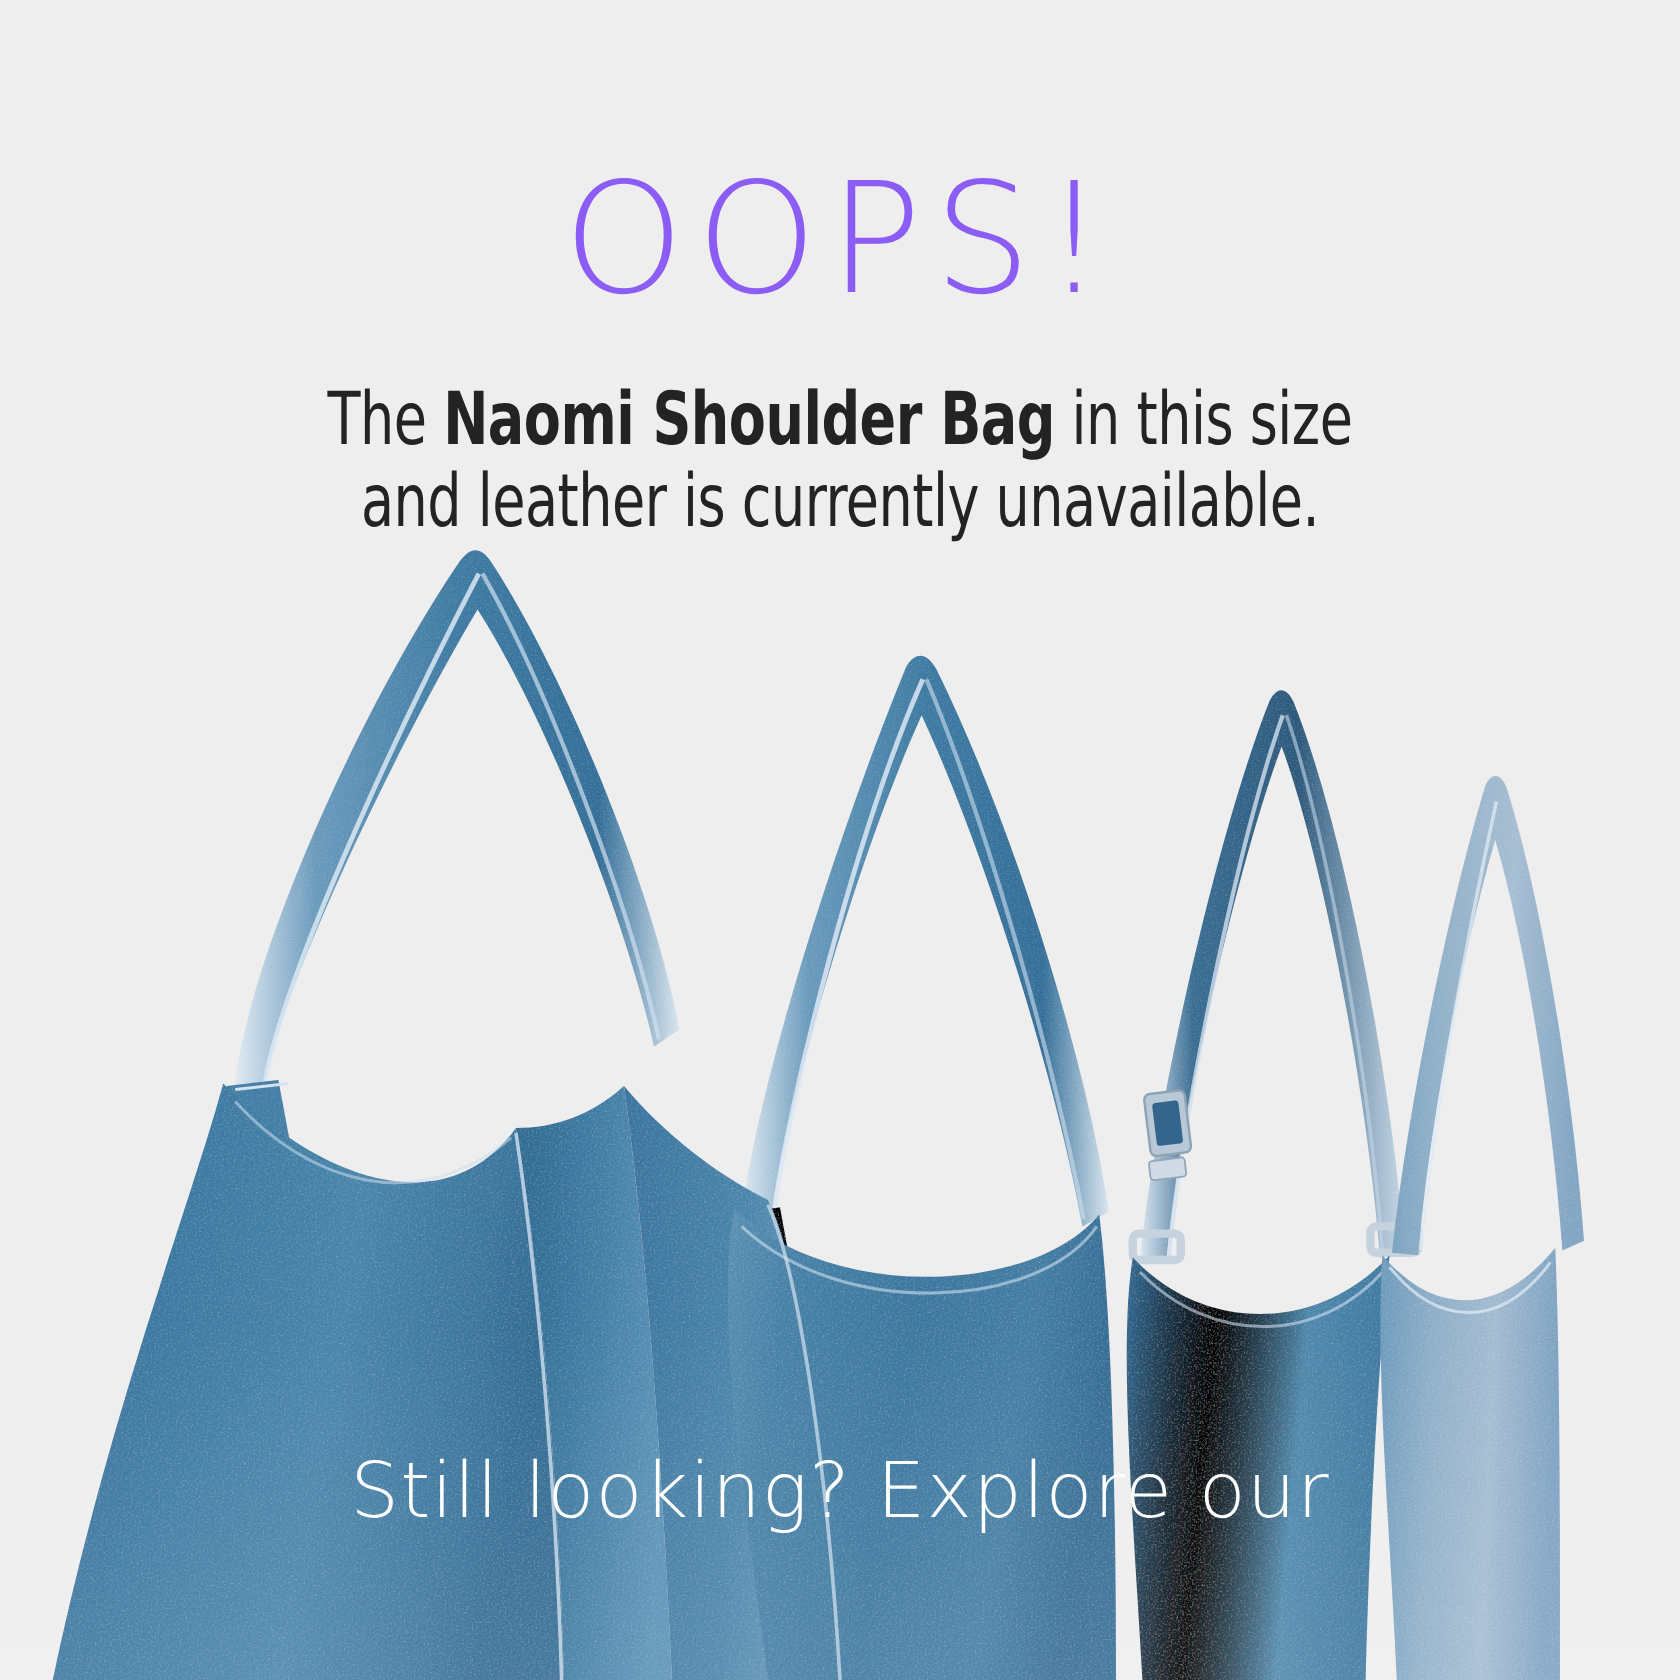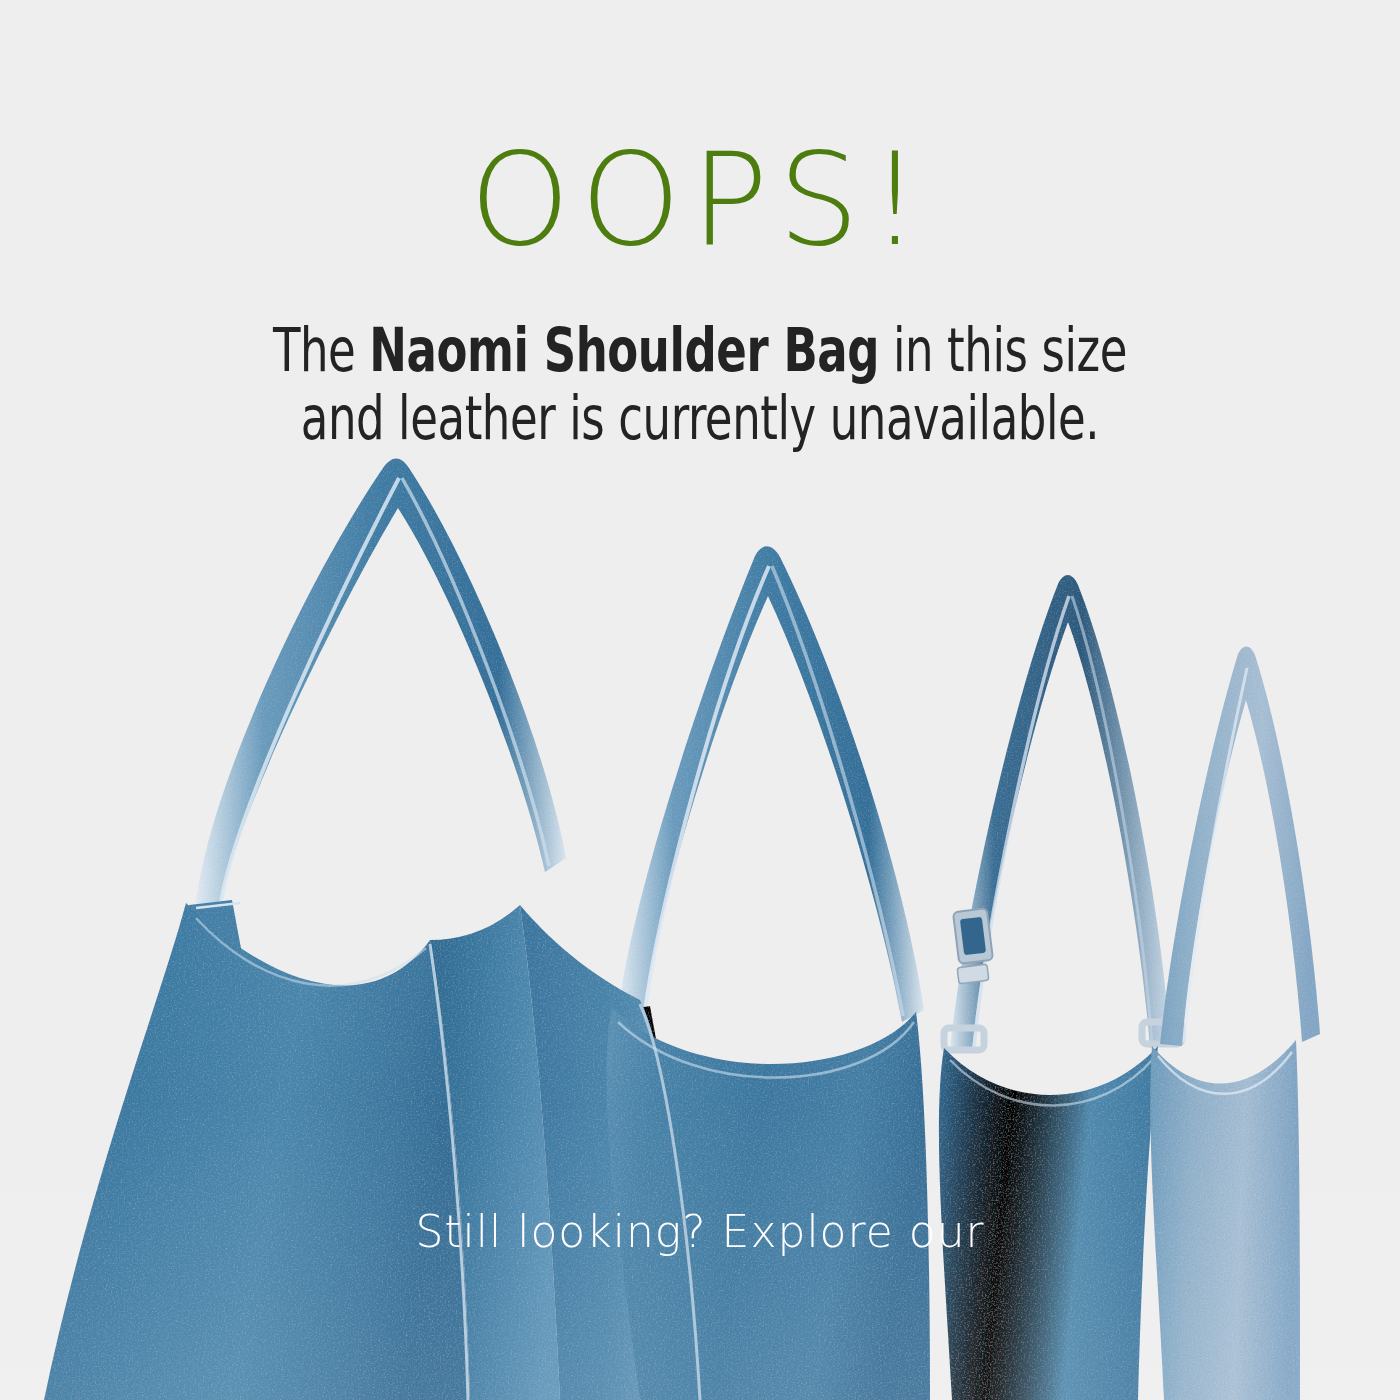--- a/index.html
+++ b/index.html
@@ -36,21 +36,21 @@
     position: absolute;
     left: 0;
     top: 133px;
     width: 1400px;
     text-align: center;
     font-family: "DejaVu Sans", sans-serif;
     font-weight: 300;
     font-size: 128px;
     line-height: 1.05;
     letter-spacing: 10px;
-    color: #4d7c0f;
+    color: #8b5cf6;
     z-index: 5;
     -webkit-font-smoothing: antialiased;
   }
 
   .subcopy {
     position: absolute;
     left: 0;
     top: 316px;
     width: 1400px;
     text-align: center;
@@ -73,21 +73,21 @@
   }
 
   .footcopy {
     position: absolute;
     left: 0;
     top: 1206px;
     width: 1400px;
     text-align: center;
     font-family: "DejaVu Sans", sans-serif;
     font-weight: 300;
-    font-size: 44px;
+    font-size: 64px;
     line-height: 1.17;
     letter-spacing: 1px;
     color: #ffffff;
     z-index: 6;
   }
   .footcopy .line {
     display: block;
     white-space: nowrap;
   }
 </style>

